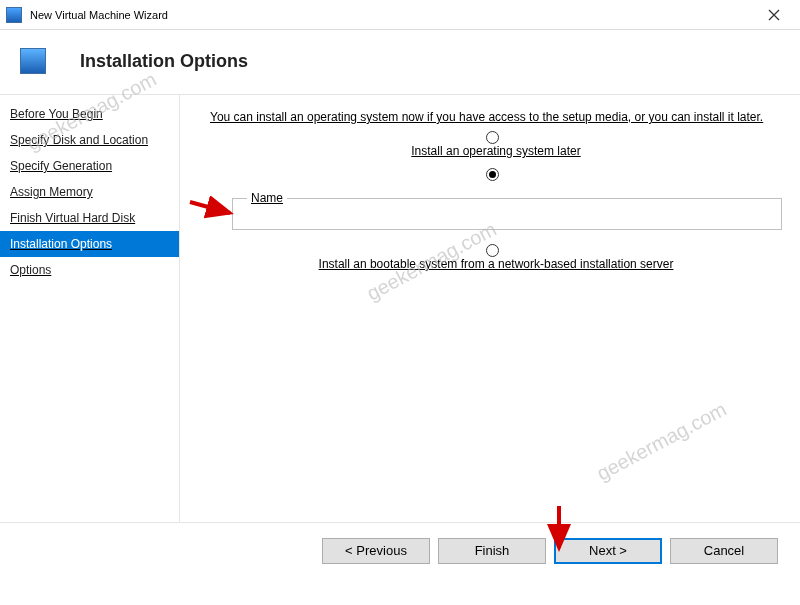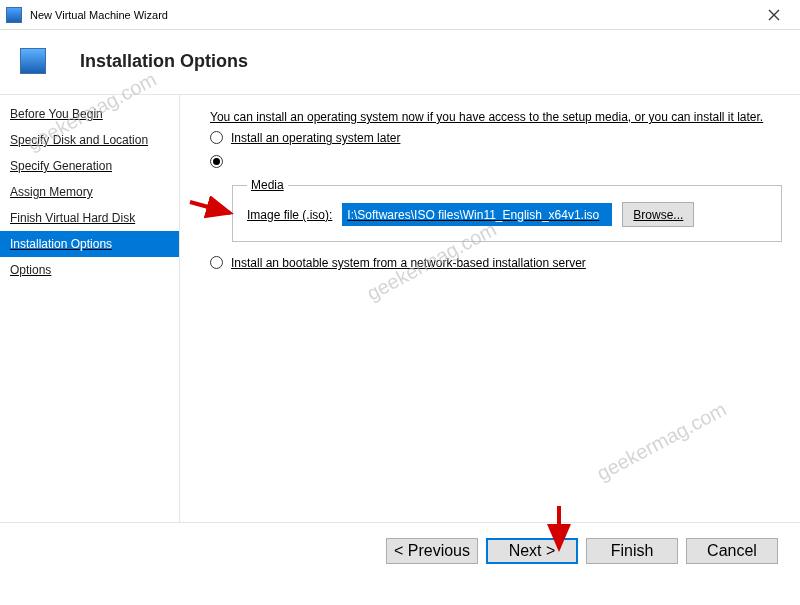--- a/index.html
+++ b/index.html
@@ -69,22 +69,23 @@
     background:#0078d7;
     color:#fff;
   }
   .content {
     flex:1;
     padding: 14px 18px 10px 30px;
     position:relative;
   }
   .intro { font-size:12px; line-height:1.35; }
   .radio-row {
-    display:flex; align-items:flex-start;
+    display:flex; align-items:center;
     margin: 6px 0 10px 0;
+    flex-direction: column;
   }
   .radio {
     width:13px; height:13px; border:1px solid #333;
     border-radius:50%; margin-right:8px; position:relative;
     display:inline-block; flex-shrink:0;
   }
   .radio.checked::after {
     content:""; position:absolute; top:2px; left:2px;
     width:7px; height:7px; border-radius:50%; background:#000;
   }
@@ -111,22 +112,22 @@
     font-size:12px;
     border:1px solid #adadad; background:#e1e1e1;
   }
   .footer {
     border-top:1px solid #e5e5e5;
     height: 56px;
     display:flex; align-items:center; justify-content:flex-end;
     padding-right:22px; gap:8px;
   }
   .wiz-btn {
-    height:26px; width:92px;
-    font-size:16px;
+    height:26px; width:108px;
+    font-size:13px;
     border:1px solid #adadad;
     background:#e1e1e1;
   }
   .wiz-btn.primary { border:2px solid #0078d7; background:#e1e1e1; }
   
   .arrow {
     position:absolute; pointer-events:none;
   }
   .arrow svg { display:block; }
   .watermark {
@@ -171,41 +172,34 @@
     <div class="radio-row">
       <span class="radio"></span>
       <span>Install an operating system later</span>
     </div>
 
     <div class="radio-row">
       <span class="radio checked"></span>
     </div>
 
     <fieldset class="media">
-      <legend>Media</legend>
-      <div class="media-row">
-        <span class="media-label">Image file (.iso):</span>
-        <div class="iso-input">
-            <span>I:\Softwares\ISO files\Win11_English_x64v1.iso</span>
-          </div>
-        <button class="browse-btn">Browse...</button>
-      </div>
+      <legend>Name</legend>
     </fieldset>
 
     <div class="radio-row">
       <span class="radio"></span>
       <span>Install an bootable system from a network-based installation server</span>
     </div>
   </div>
 </div>
 
 <div class="footer">
   <button class="wiz-btn">&lt; Previous</button>
+  <button class="wiz-btn">Finish</button>
   <button class="wiz-btn primary">Next &gt;</button>
-  <button class="wiz-btn">Finish</button>
   <button class="wiz-btn">Cancel</button>
 </div>
 
 <div class="arrow" style="left:188px; top:196px;">
   <svg width="50" height="24">
       <defs>
         <marker id="ah1" markerWidth="8" markerHeight="8" refX="6" refY="3" orient="auto">
           <path d="M0,0 L7,3 L0,6 Z" fill="#d40000"></path>
         </marker>
       </defs>

